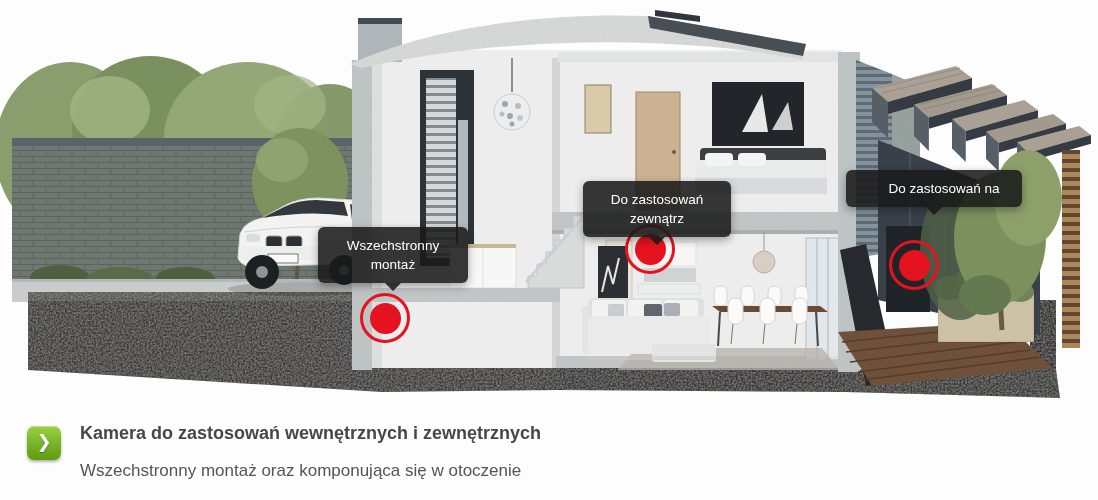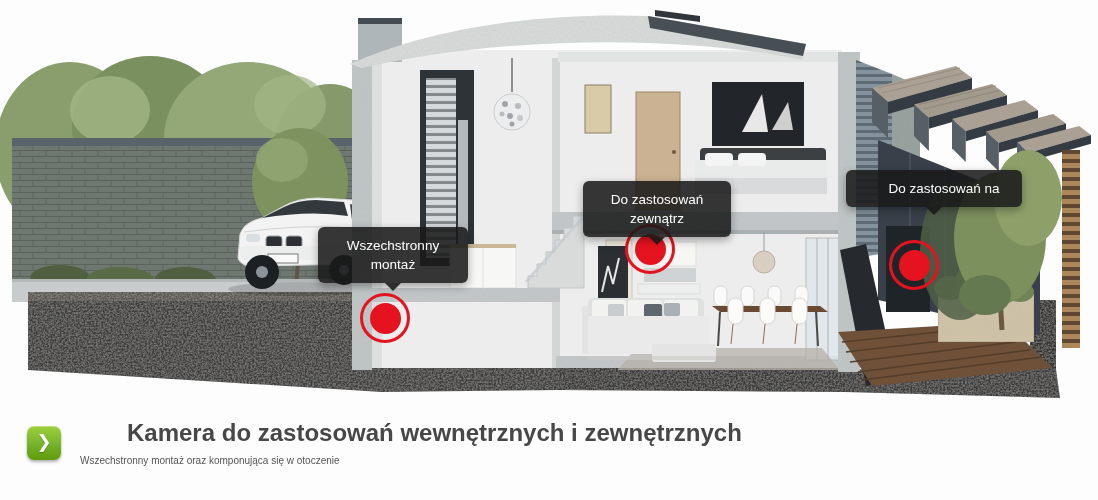--- a/index.html
+++ b/index.html
@@ -22,22 +22,22 @@
   .m2{left:625px;top:224px;}
   .m3{left:889px;top:240px;}
   
   .footer{position:absolute;left:0;top:420px;width:1098px;display:flex;align-items:flex-start;}
   .go-btn{margin-left:27px;margin-top:6px;width:34px;height:34px;border-radius:7px;cursor:pointer;
     background:linear-gradient(180deg,var(--accent-green-light,#9ed03e) 0%,#76b22a 55%,var(--accent-green-dark,#5f9b0a) 100%);
     box-shadow:0 2px 3px rgba(0,0,0,.3), inset 0 1px 0 rgba(255,255,255,.35);
     display:flex;align-items:center;justify-content:center;}
   .chev{color:#fff;font-size:18px;font-weight:bold;line-height:1;text-shadow:0 1px 1px rgba(0,0,0,.3);transform:translateY(-1px);}
   .cap{margin-left:19px;}
-  .cap-title{font-size:24px;font-weight:bold;color:var(--title-text,#474747);line-height:22px;margin-top:2px;margin-left:47px;}
-  .cap-sub{font-size:10px;color:var(--subtitle-text,#555555);line-height:18px;margin-top:8px;}
+  .cap-title{font-size:18px;font-weight:bold;color:var(--title-text,#474747);line-height:22px;margin-top:2px;}
+  .cap-sub{font-size:17px;color:var(--subtitle-text,#555555);line-height:18px;margin-top:18px;}
 </style>
 </head>
 <body>
 
 <div class="stage">
 
   <svg class="scene" width="1098" height="412" viewBox="0 0 1098 412">
     <defs>
       <pattern id="bricks" width="26" height="12" patternUnits="userSpaceOnUse">
         <rect width="26" height="12" fill="#6e7870"></rect>

